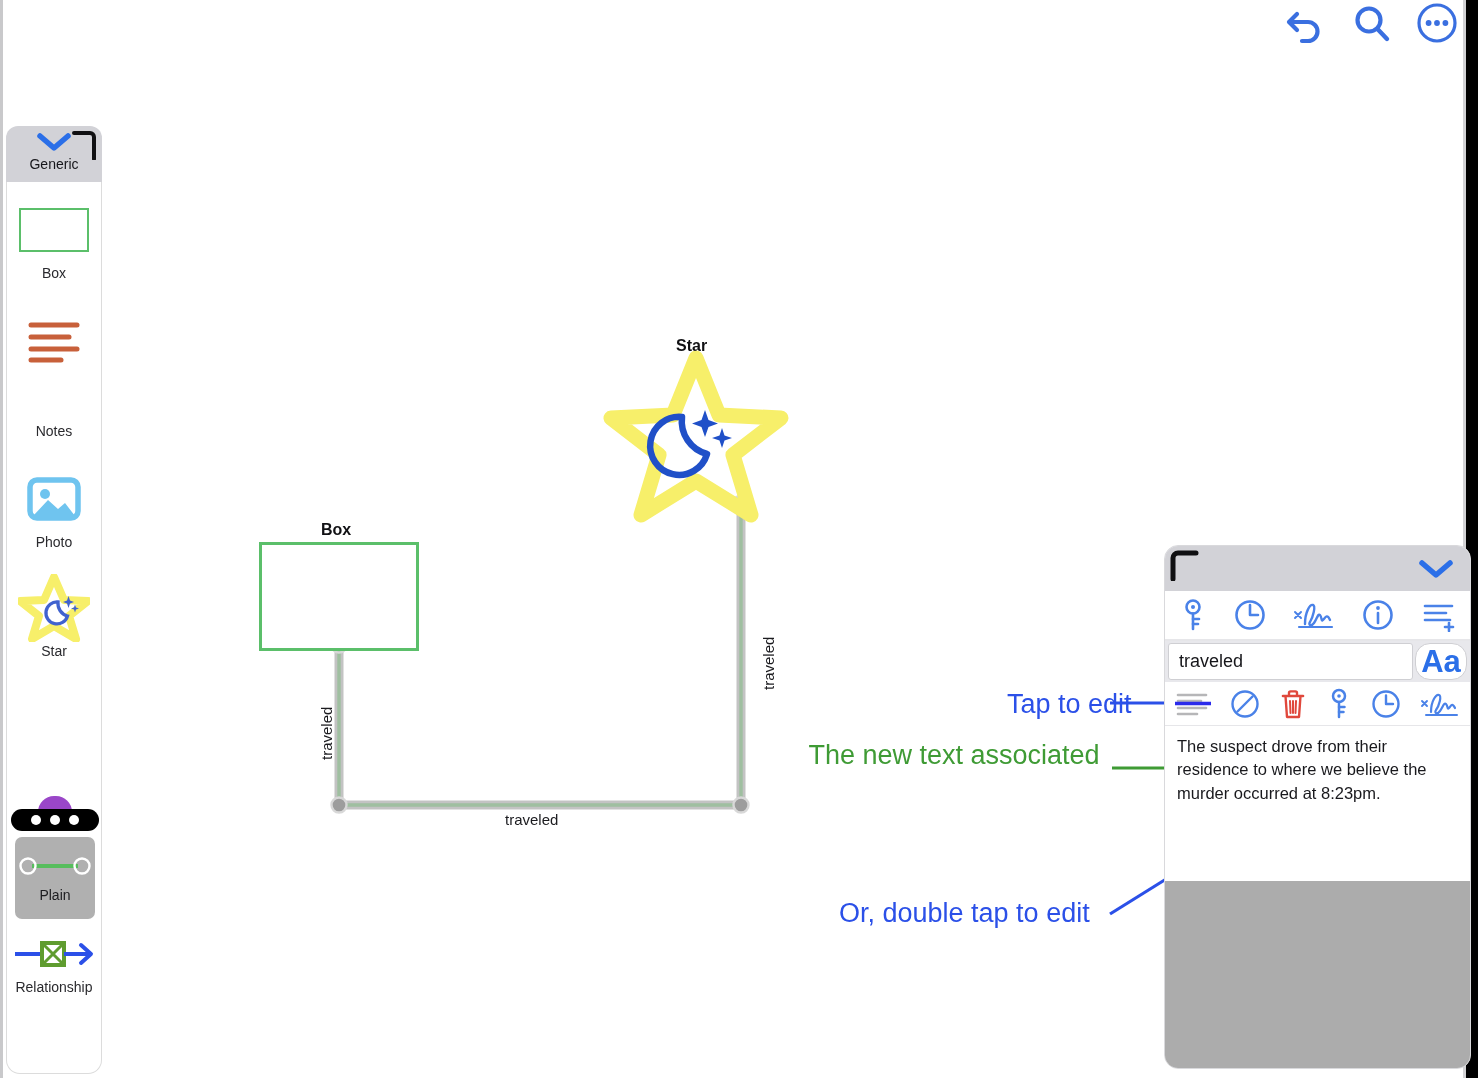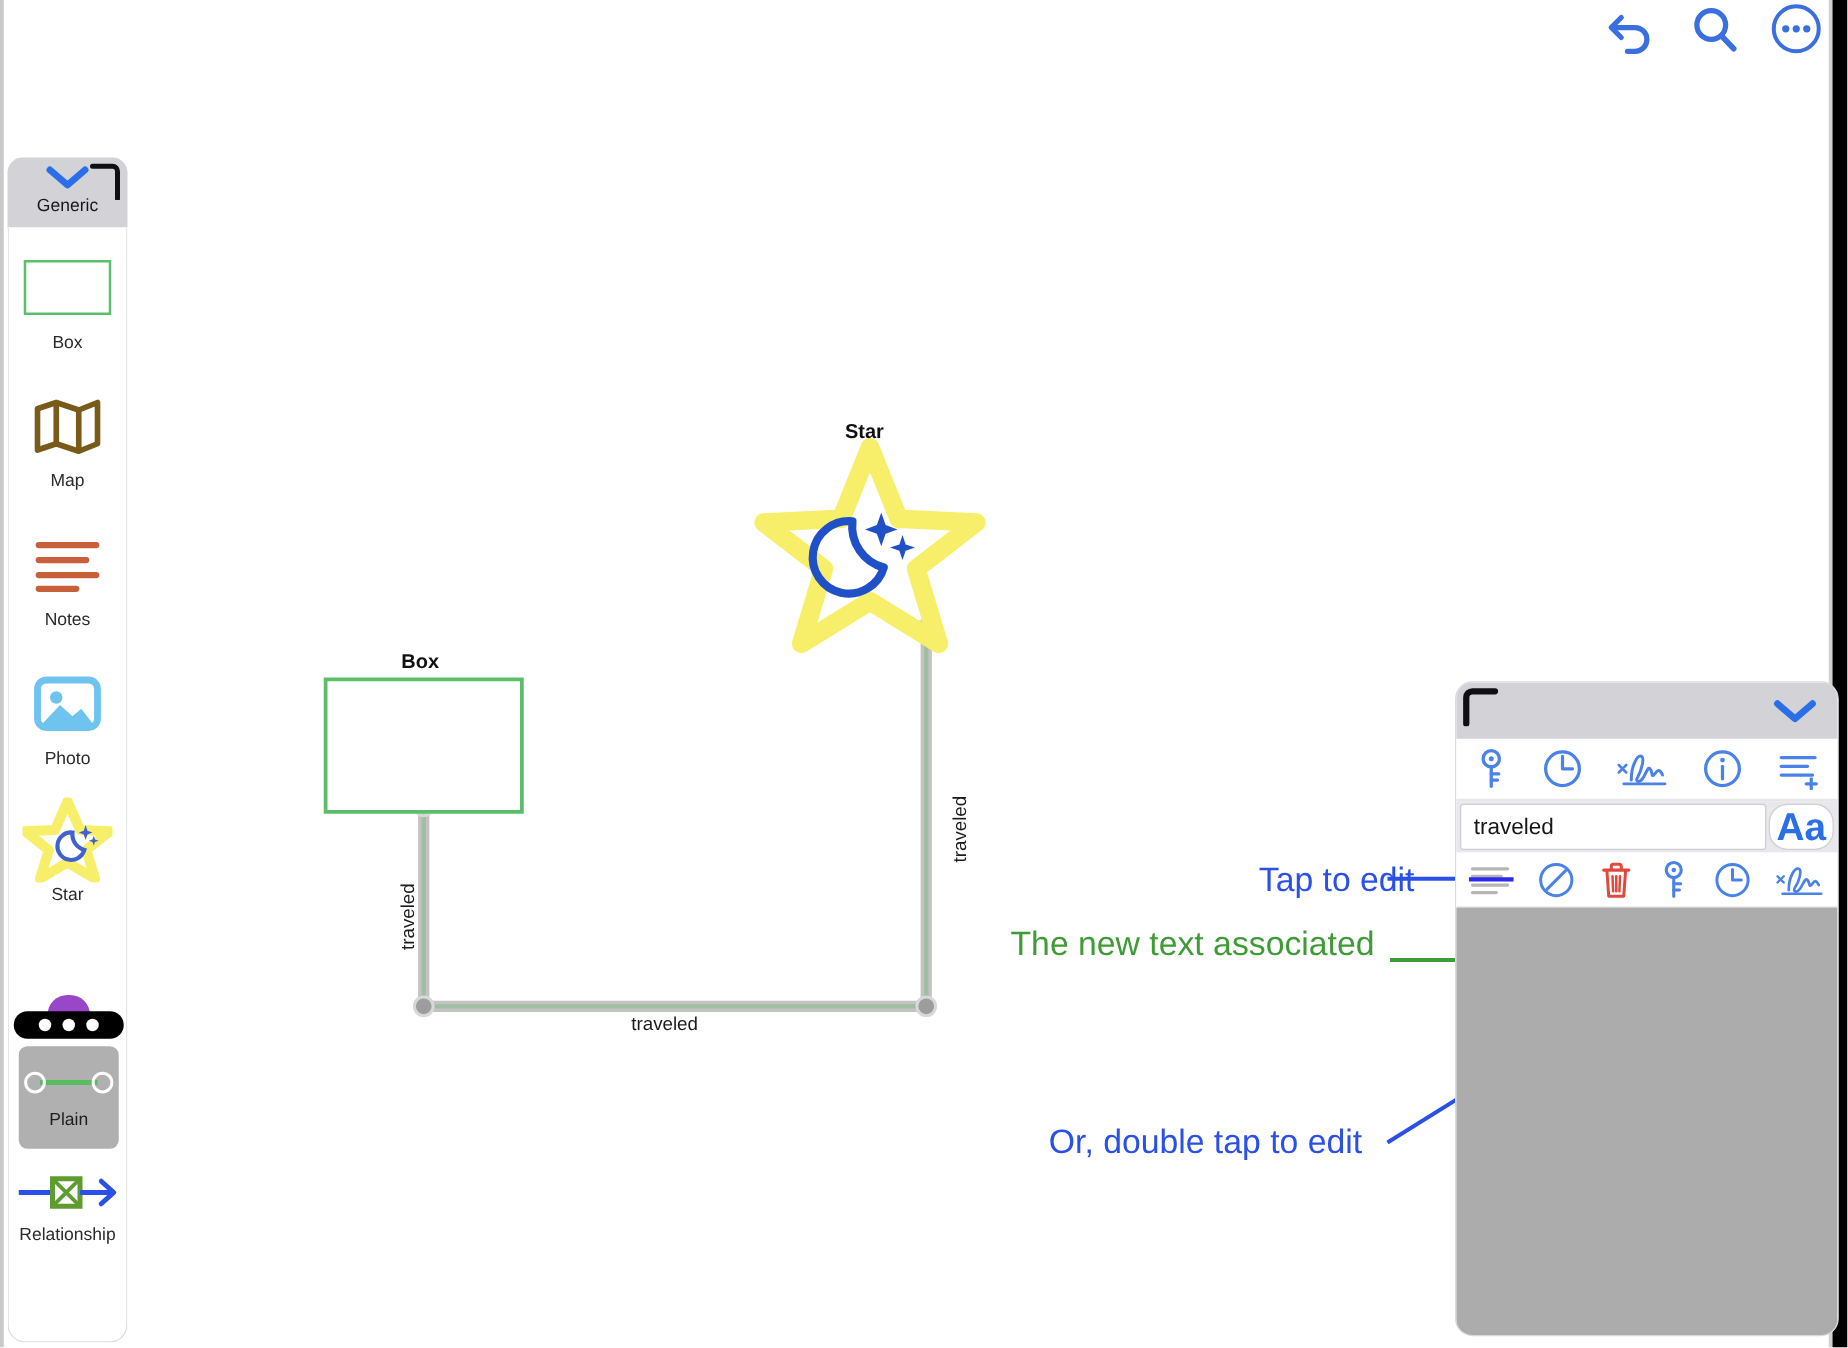--- a/index.html
+++ b/index.html
@@ -225,32 +225,22 @@
 
     <div class="sidebar-body">
 
       <div class="palette-item" style="margin-top:14px;">
         <span class="pi-icon">
           <span class="pi-box-shape"></span>
         </span>
         <span class="pi-label">Box</span>
       </div>
 
-      <div class="palette-item" style="margin-top:22px;">
-        <span class="pi-icon">
-          <svg width="56" height="46" viewBox="0 0 56 46">
-            <path d="M4 9 L19 4 L37 10 L52 4 L52 37 L37 43 L19 37 L4 42 Z" fill="none" stroke="#7a5a18" stroke-width="4.5" stroke-linejoin="round"></path>
-            <path d="M19 4 V37" fill="none" stroke="#7a5a18" stroke-width="4.5"></path>
-            <path d="M37 10 V43" fill="none" stroke="#7a5a18" stroke-width="4.5"></path>
-          </svg>
-        </span>
-        <span class="pi-label">Map</span>
-      </div>
-
-      <div class="palette-item" style="margin-top:22px;">
+
+      <div class="palette-item" style="margin-top:22px;gap:47px;">
         <span class="pi-icon">
           <svg width="58" height="46" viewBox="0 0 58 46">
             <g stroke="#c8603a" stroke-width="5" stroke-linecap="round">
               <line x1="6" y1="7" x2="52" y2="7"></line>
               <line x1="6" y1="19" x2="44" y2="19"></line>
               <line x1="6" y1="31" x2="52" y2="31"></line>
               <line x1="6" y1="42" x2="36" y2="42"></line>
             </g>
           </svg>
         </span>
@@ -435,17 +425,18 @@
         <circle cx="15" cy="15" r="12.5" fill="none" stroke="#4a82e8" stroke-width="2.4"></circle>
         <path d="M15 6.5 V15 H22" fill="none" stroke="#4a82e8" stroke-width="2.4" stroke-linecap="round" stroke-linejoin="round"></path>
       </svg>
       <svg class="tbtn" width="40" height="30" viewBox="0 0 40 30">
         <path d="M2 12 L7 17 M7 12 L2 17" stroke="#4a82e8" stroke-width="1.9" stroke-linecap="round"></path>
         <path d="M11 23 C11 12 16 5 19 6 C22 7 19 17 16 21 C14 24 17 26 20 22 C23 18 24 13 26 15 C28 17 27 21 29 19 C31 17 32 13 35 19" fill="none" stroke="#4a82e8" stroke-width="2.2" stroke-linecap="round"></path>
         <path d="M6 26 H37" fill="none" stroke="#4a82e8" stroke-width="2" stroke-linecap="round"></path>
       </svg>
     </div>
 
+    <div class="desc-area">The suspect drove from their residence to where we believe the murder occurred at 8:23pm.</div>
 
     <div class="panel-bottom"></div>
   </div>
 
 </div>
 
 </body></html>

